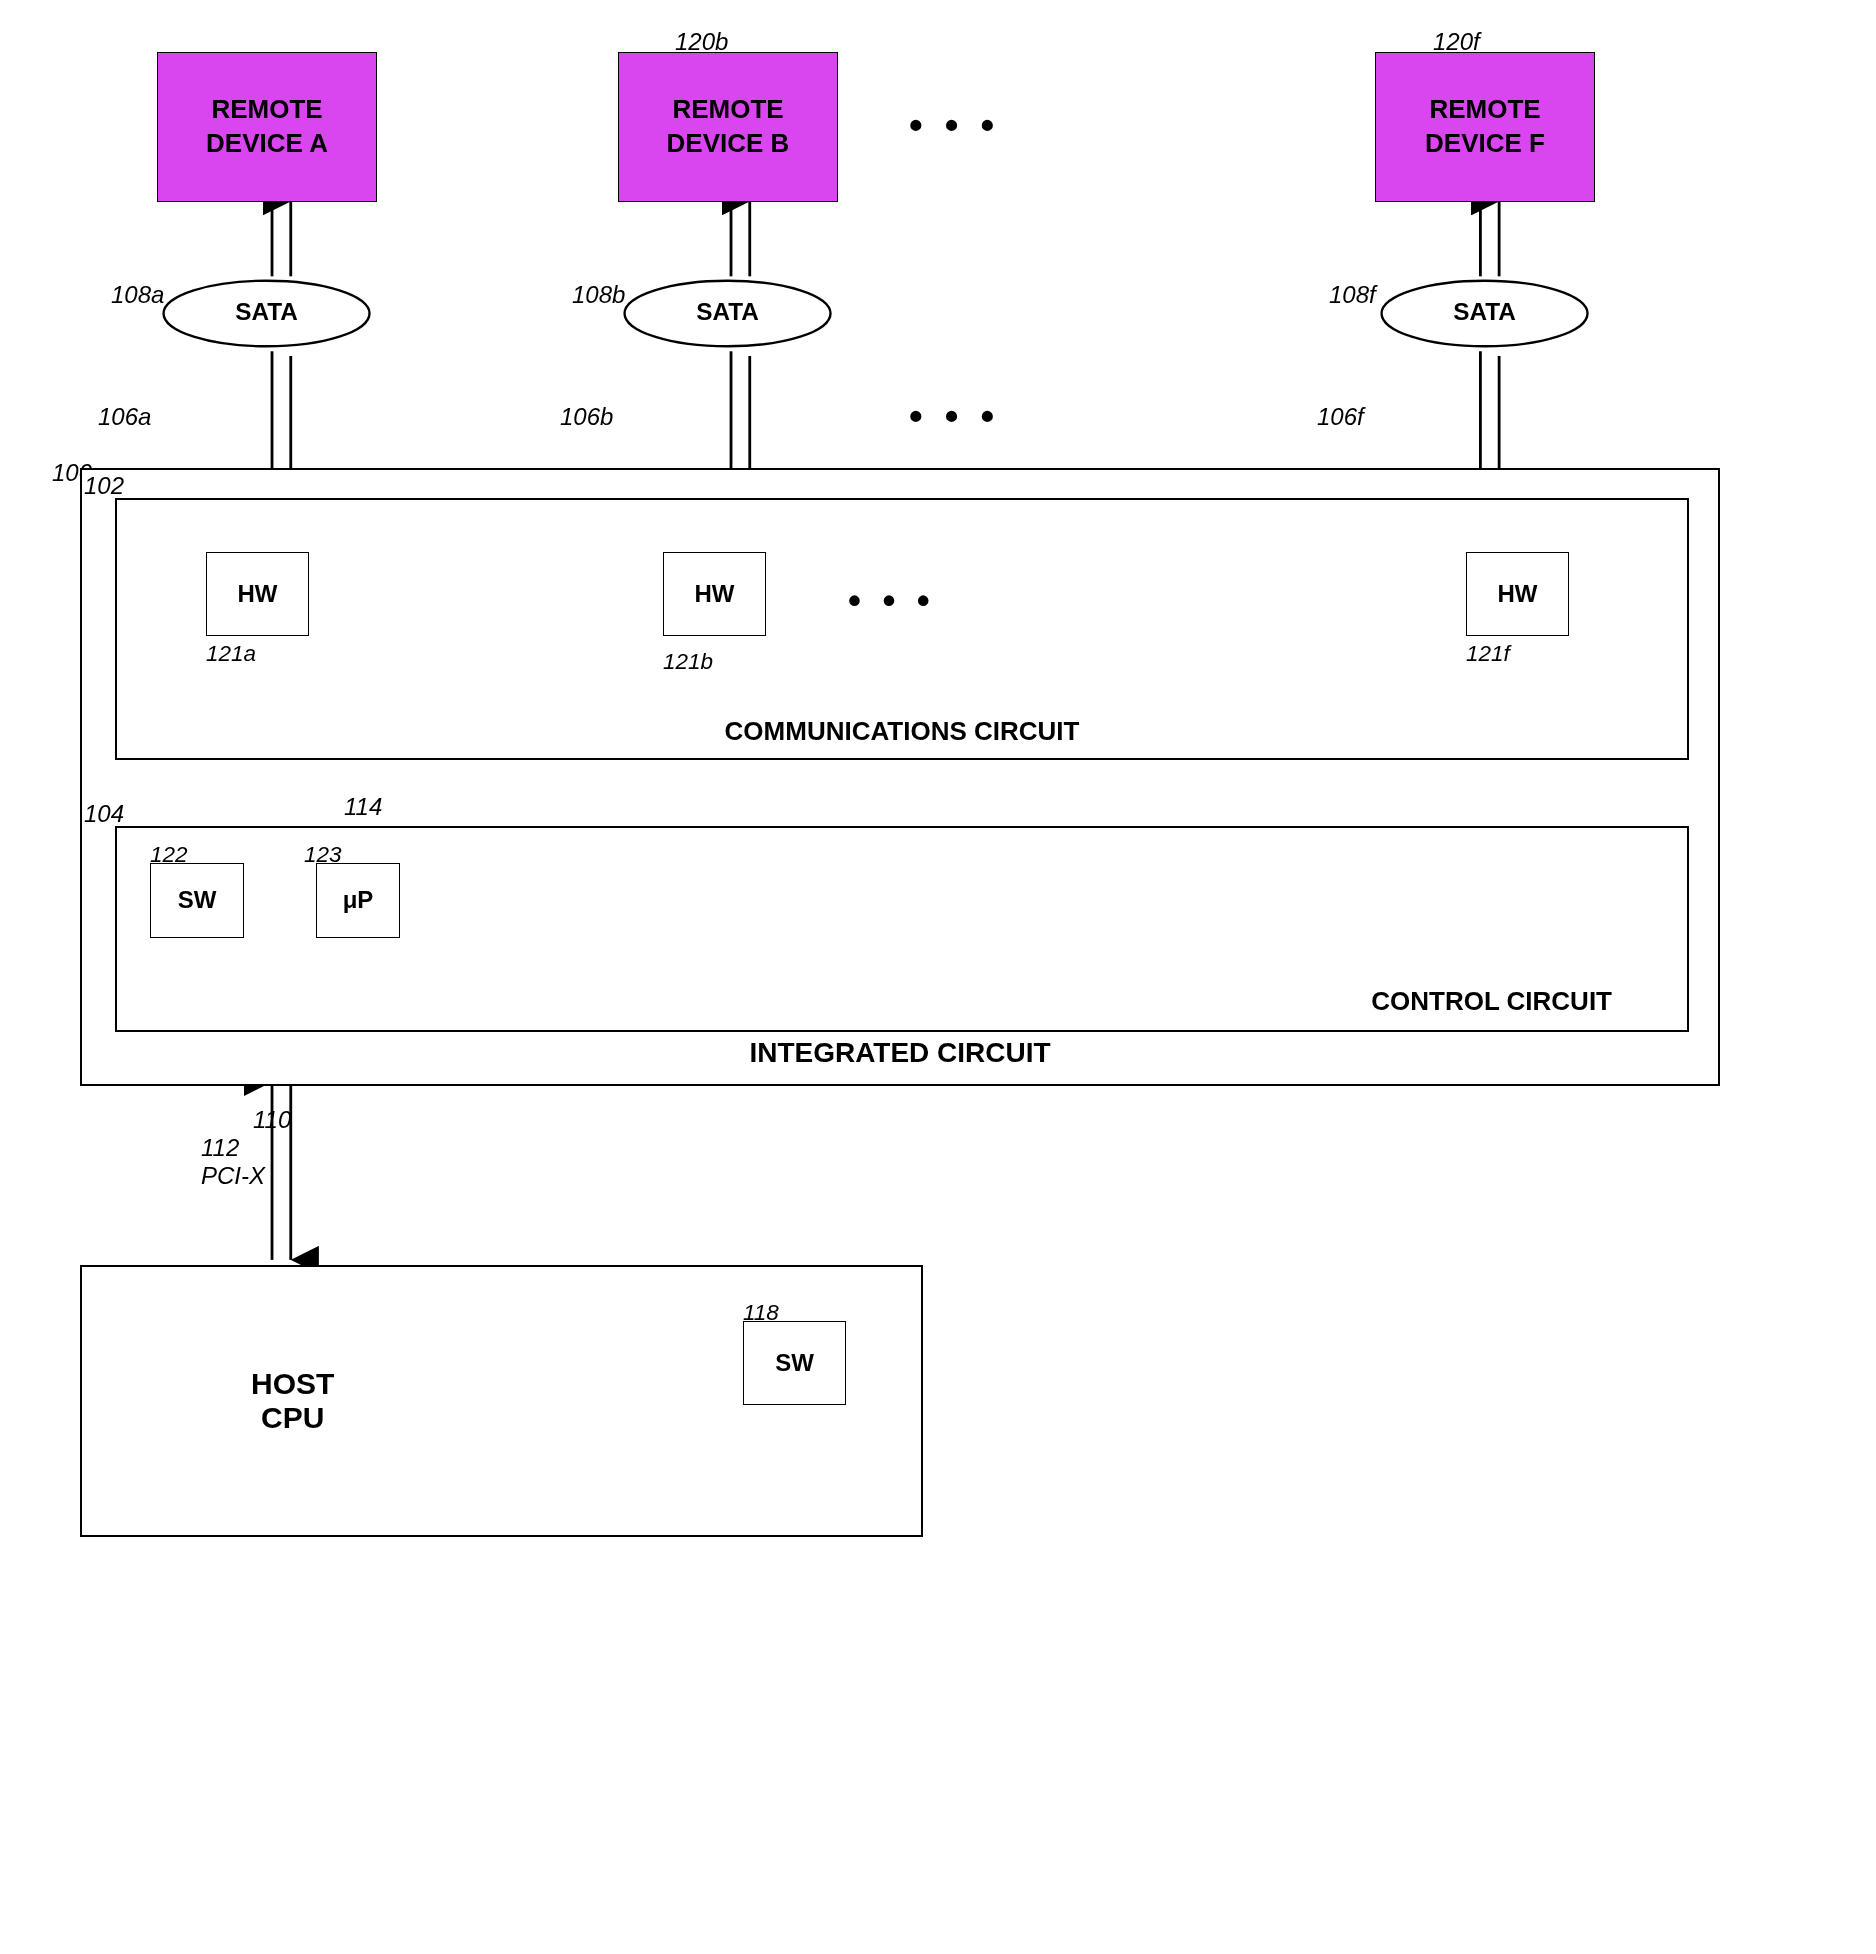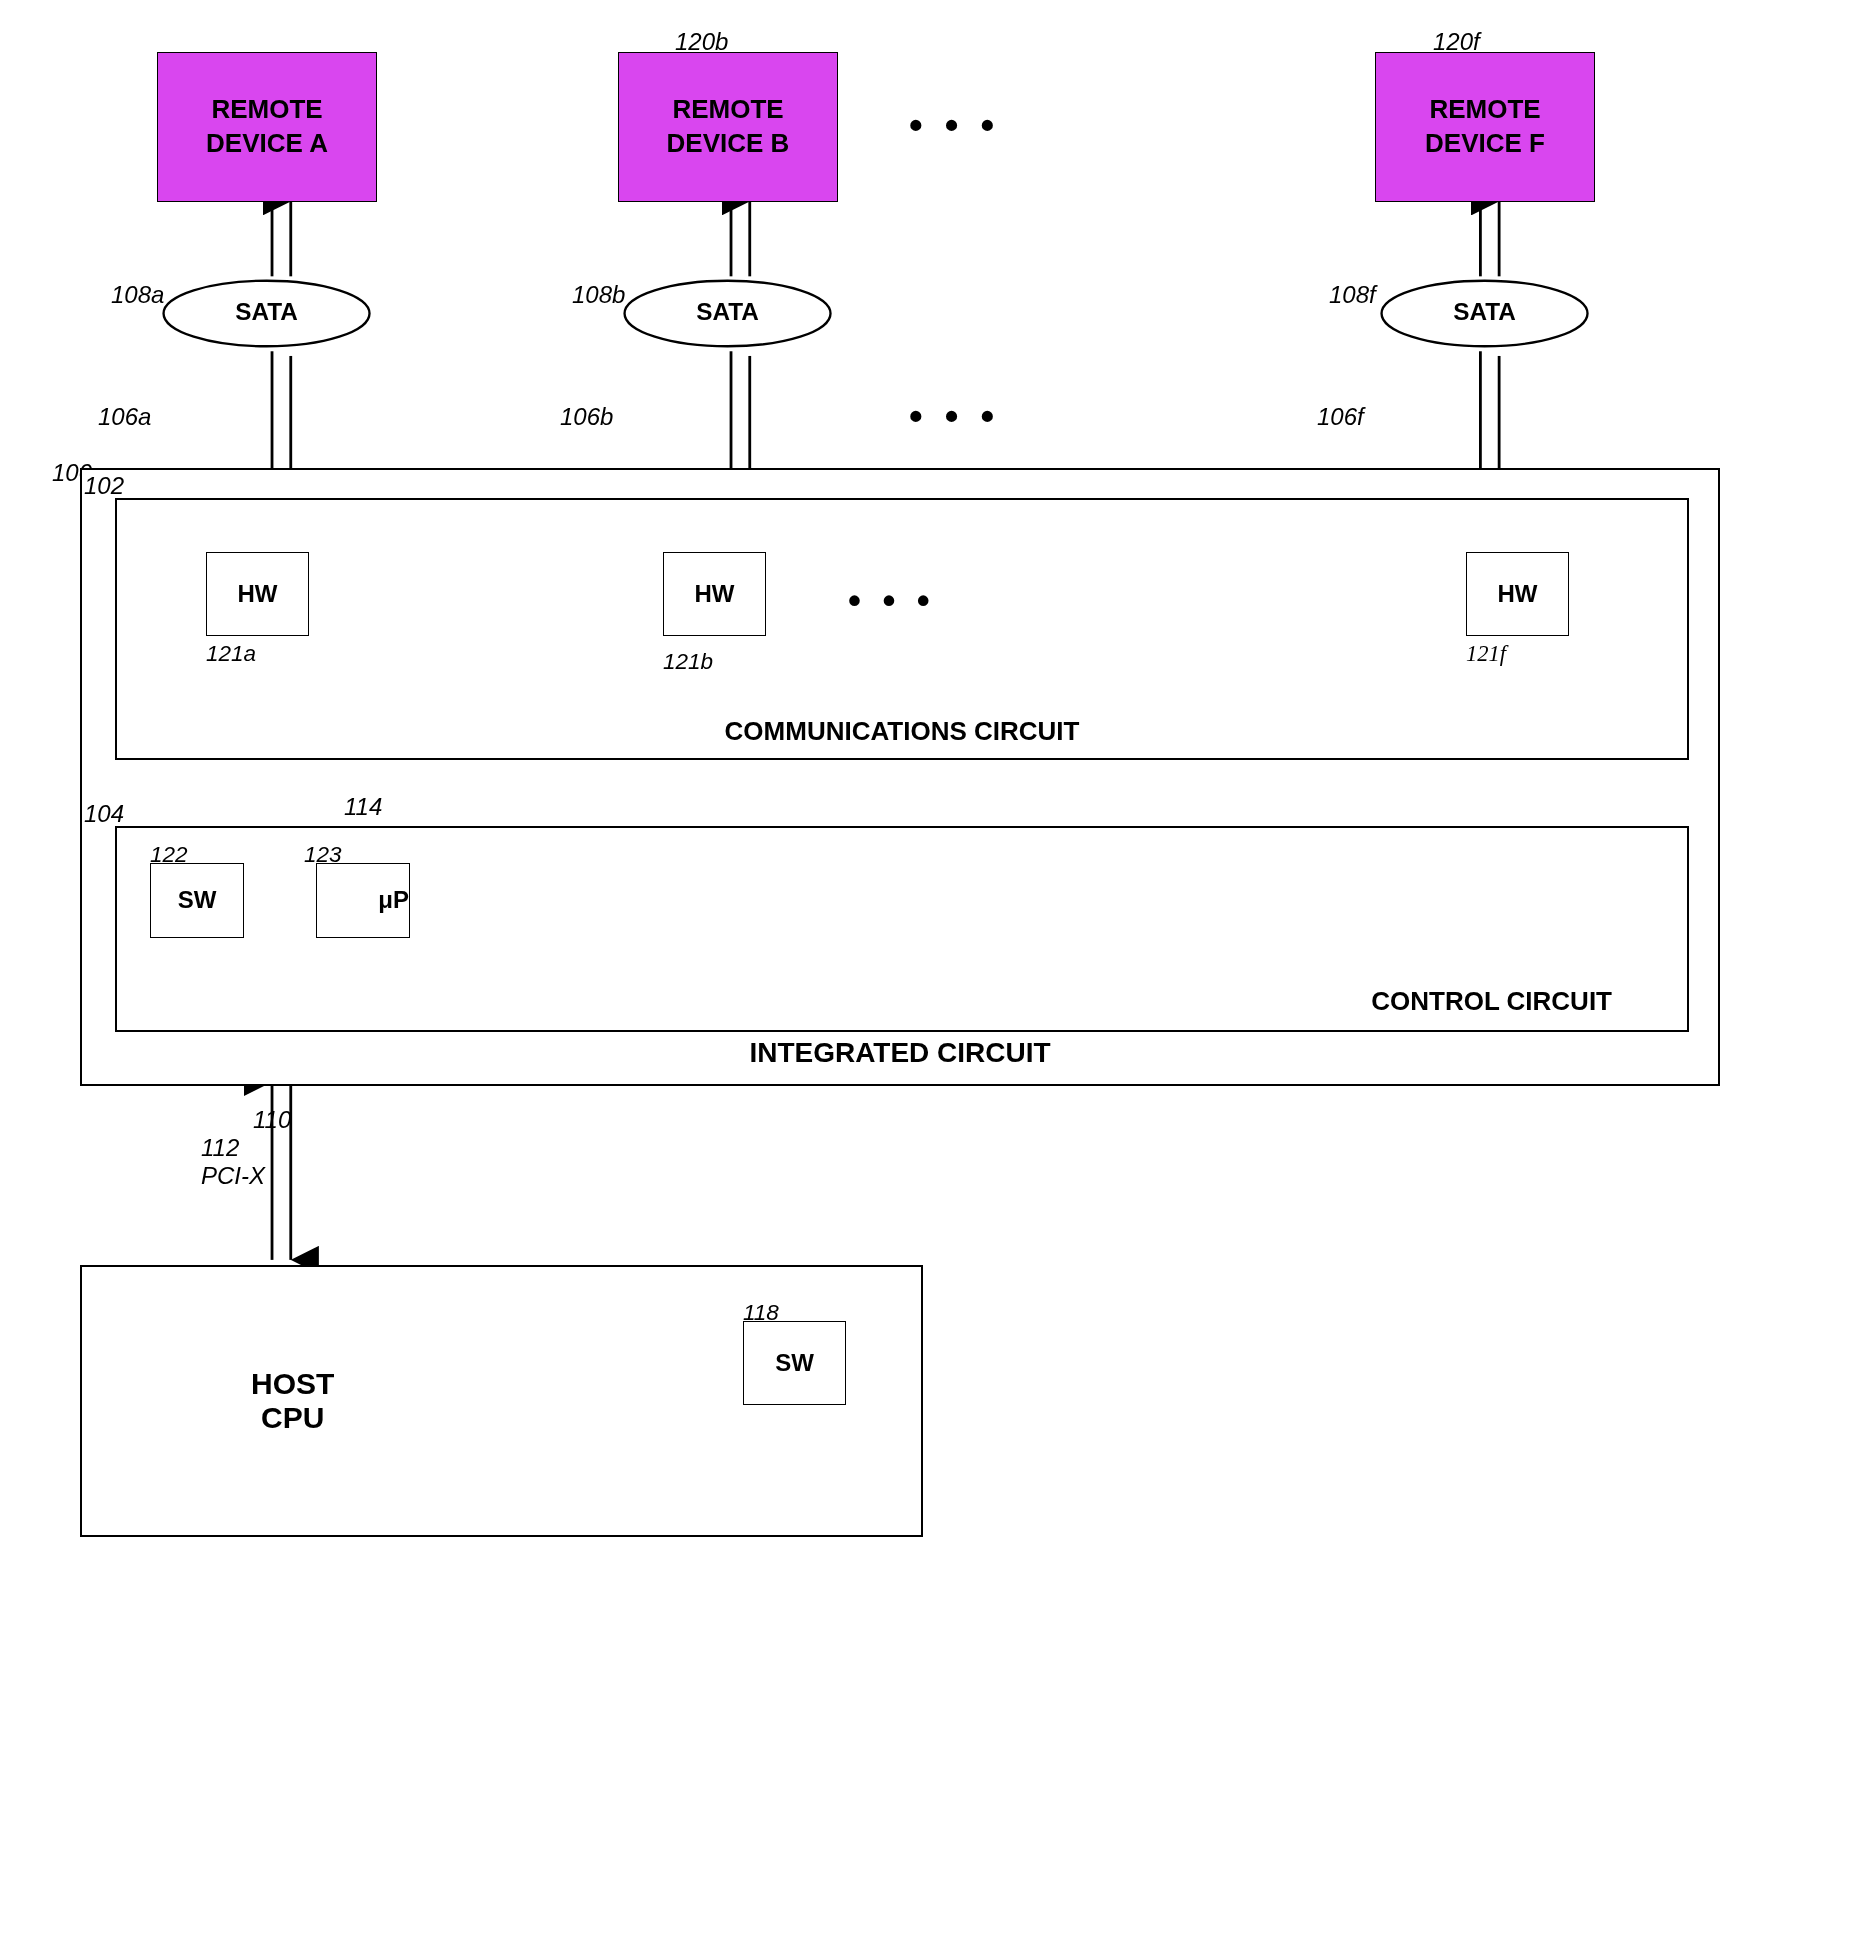--- a/index.html
+++ b/index.html
@@ -192,41 +192,41 @@
       <div class="inner-box" style="left:546px; top:52px; width:103px; height:84px;">
         <span>HW</span>
       </div>
       <div class="label-ref" style="top:149px; left:546px; font-size:22.5px;">121b</div>
 
       <div class="dots" style="top:80px; left:731px; font-size:37px;">• • •</div>
 
       <div class="inner-box" style="left:1349px; top:52px; width:103px; height:84px;">
         <span>HW</span>
       </div>
-      <div class="label-ref" style="top:141px; left:1349px; font-size:22.5px;font-family:Liberation Serif, serif;">121f</div>
+      <div class="label-ref" style="top:141px; left:1349px; font-size:22.5px;">121f</div>
     </div>
 
     <div class="label-ref" style="top:295px; left:262px; font-size:24px;margin-top:28px;">114</div>
 
     <div class="main-box" style="left:33px; top:356px; width:1574px; height:206px;">
 
       <div class="box-label" style="bottom:13px; right:75px; font-size:26px;">CONTROL CIRCUIT</div>
 
       <div class="label-ref" style="top:-28px; left:-33px;font-style:italic;">104</div>
 
       <div style="position:absolute; top:14px; left:33px;">
         <div class="label-ref" style="top:0px; left:0px; font-size:22.5px;">122</div>
         <div class="inner-box" style="position:relative; top:20.6px; left:0; width:94px; height:75px;">
           <span>SW</span>
         </div>
       </div>
 
       <div style="position:absolute; top:14px; left:187px;padding-left:12px;">
         <div class="label-ref" style="top:0px; left:0px; font-size:22.5px;">123</div>
-        <div class="inner-box" style="position:relative; top:20.6px; left:0; width:94px; height:75px;justify-content:flex-end;">
+        <div class="inner-box" style="position:relative; top:20.6px; left:0; width:84px; height:75px;">
           <span>μP</span>
         </div>
       </div>
     </div>
 
   </div>
 
   <div class="label-ref" style="top:1106px; left:253px; font-size:24px;">110</div>
   <div class="label-ref" style="top:1134px; left:201px; font-size:24px;">112</div>
   <div class="label-ref" style="top:1162px; left:201px; font-size:24px;">PCI-X</div>

